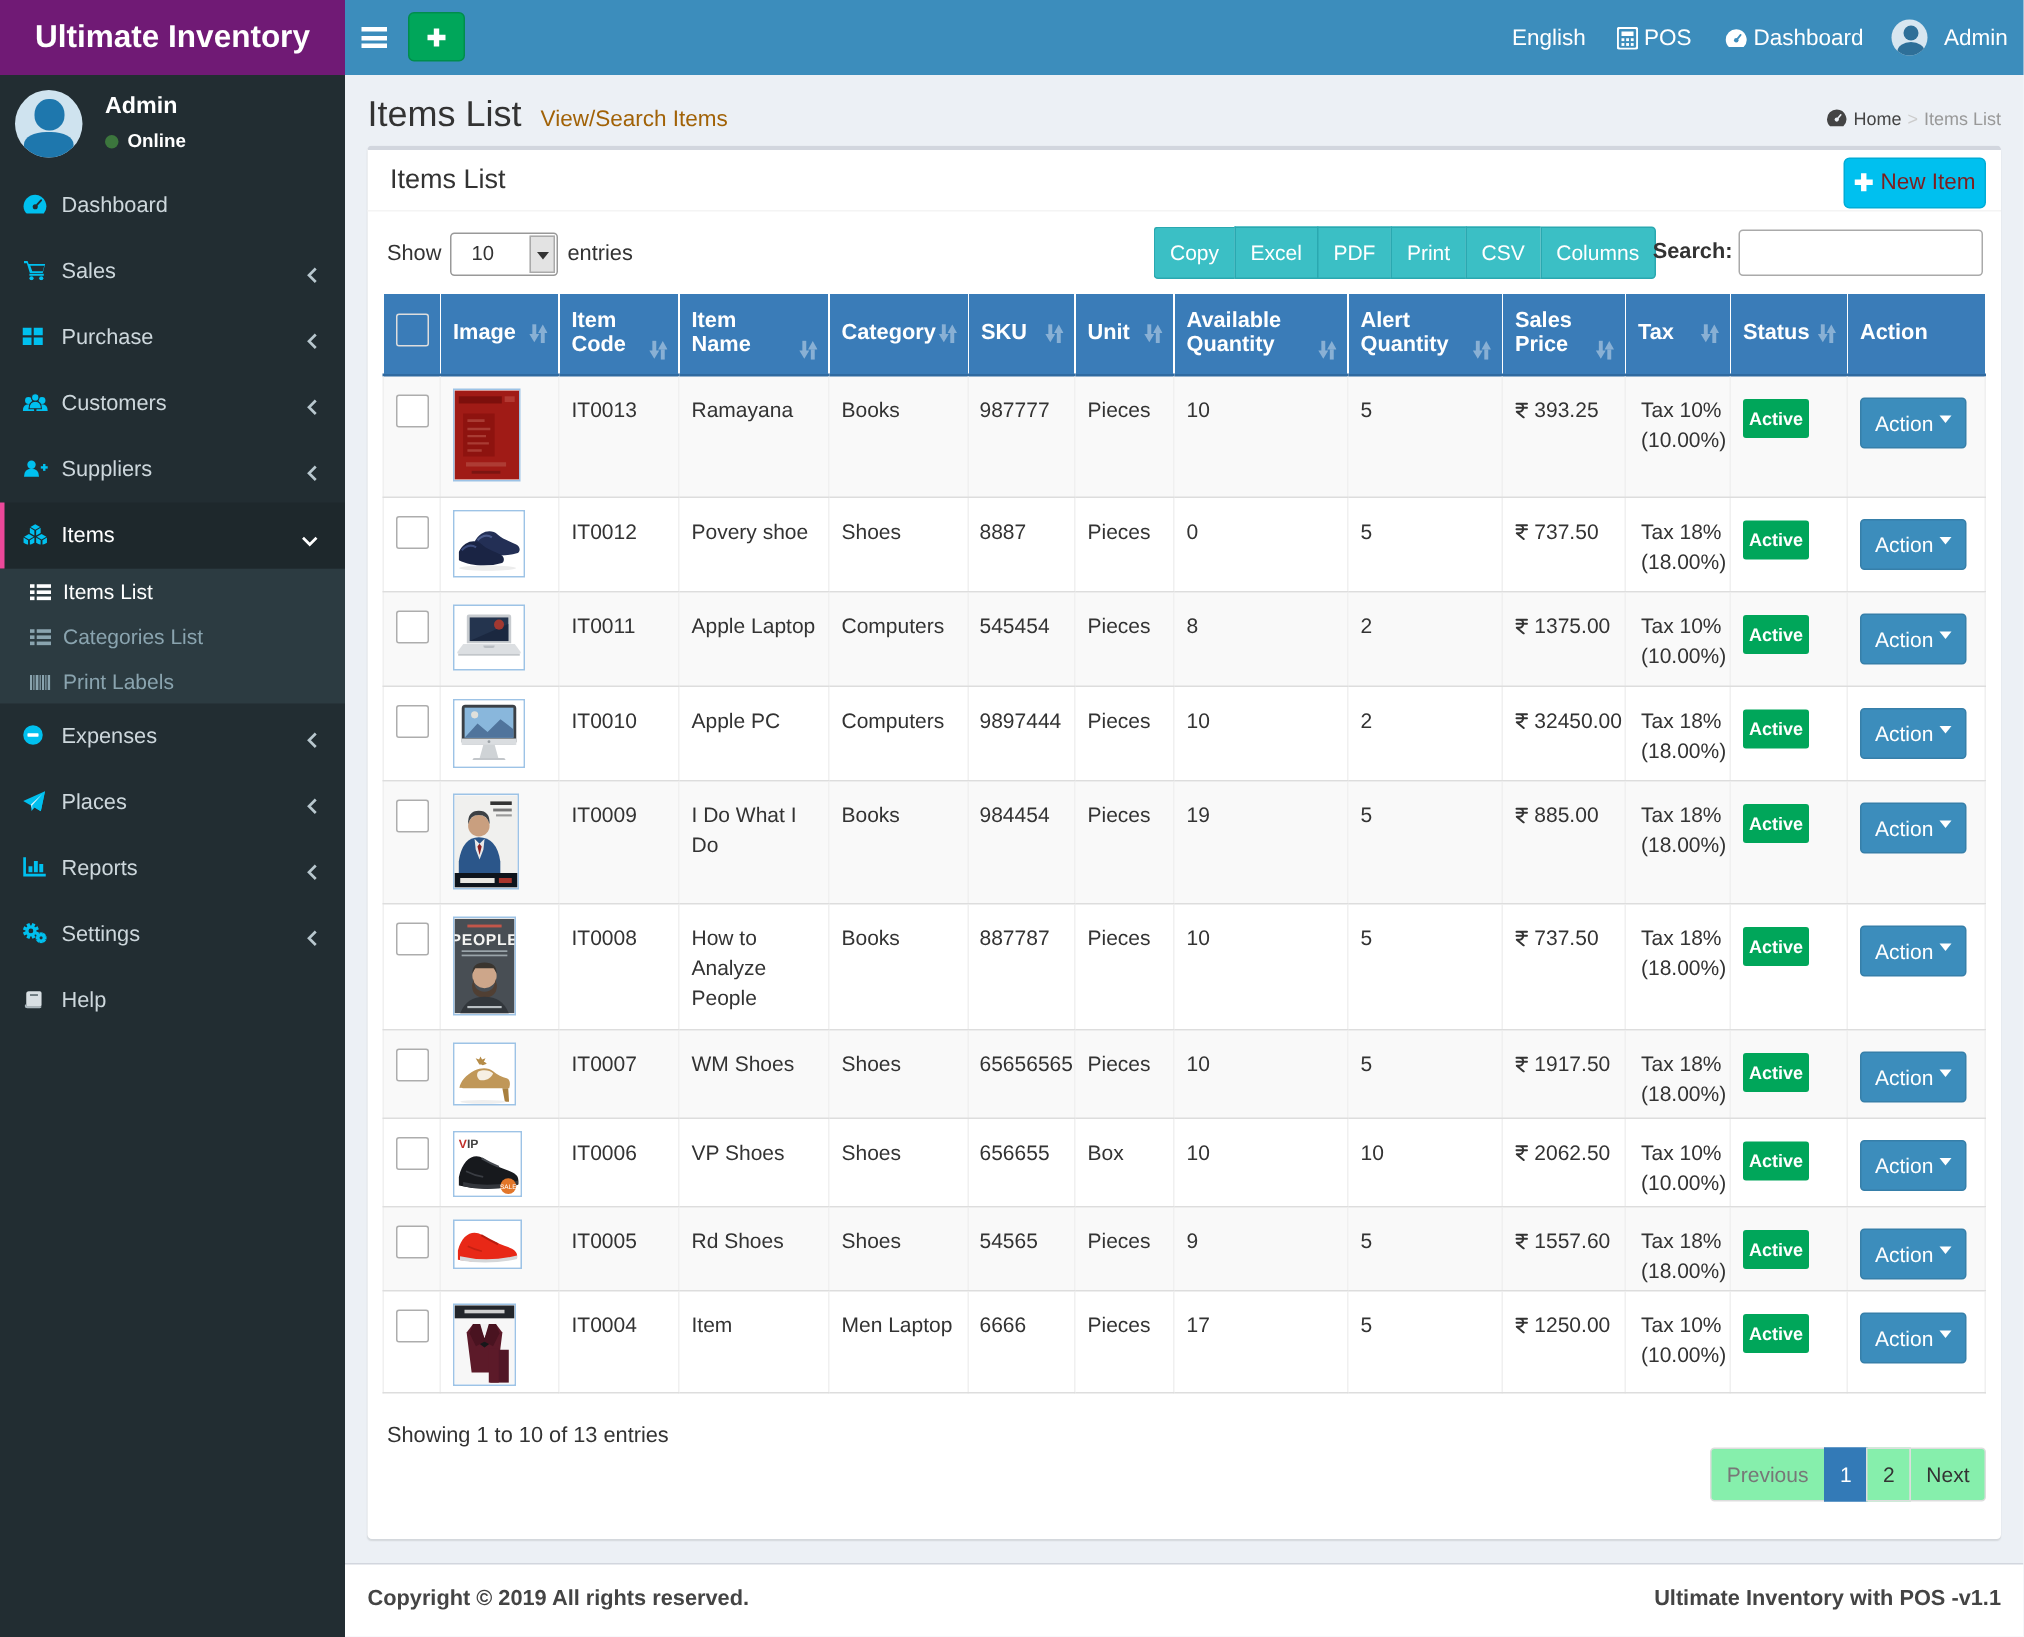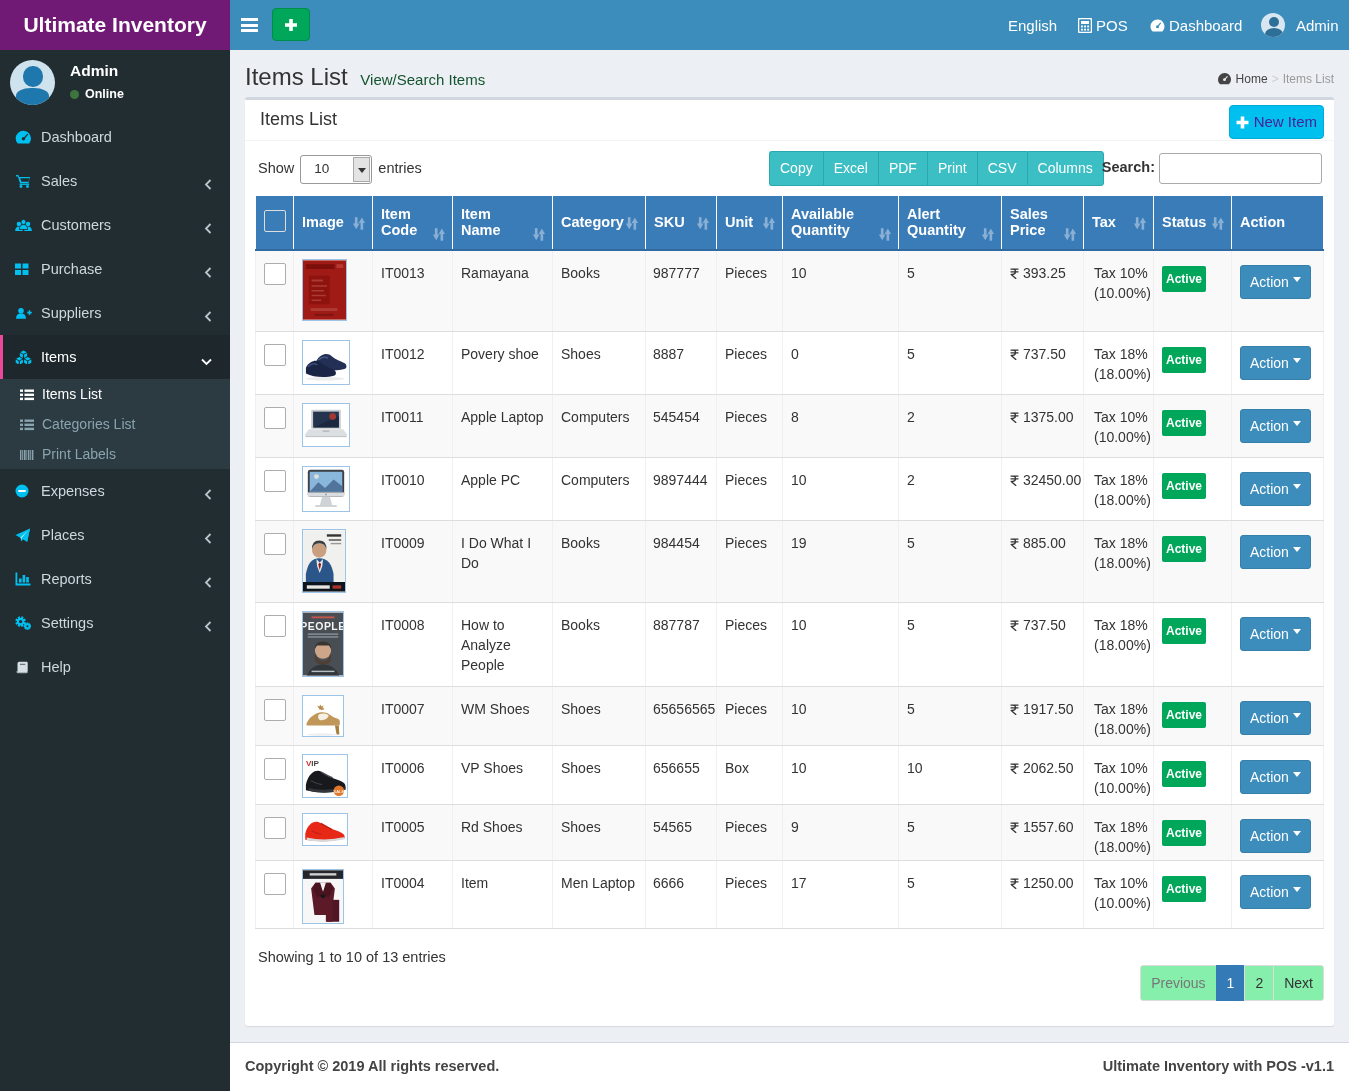--- a/index.html
+++ b/index.html
@@ -36,30 +36,30 @@
 .sidebar-menu li a .pull-arrow { position:absolute; right:18px; top:14px; }
 .treeview-menu { list-style:none; background:#2c3b41; }
 .treeview-menu li a { display:block; padding:5px 5px 5px 20px; color:#8aa4af; text-decoration:none; font-size:14px; line-height:20px; }
 .treeview-menu li.active a { color:#fff; }
 .treeview-menu li a .micon { display:inline-block; width:22px; }
 svg.ic { vertical-align:-2px; }
 
 .content-wrapper { margin-left:230px; padding-top:50px; }
 .content-header { padding:13px 15px 0 15px; position:relative; height:45px; }
 .content-header h1 { font-size:24px; font-weight:normal; color:#333; display:inline-block; }
-.content-header h1 small { font-size:15px; color:#14532d; font-weight:normal; margin-left:6px; }
+.content-header h1 small { font-size:15px; color:#a16207; font-weight:normal; margin-left:6px; }
 .breadcrumb { position:absolute; right:15px; top:22px; font-size:12px; color:#444; }
 .breadcrumb a { color:#444; text-decoration:none; }
 .breadcrumb .bc-sep { color:#ccc; padding:0 4px; }
 .breadcrumb .active { color:#999; }
 .content { padding:2px 15px 16px 15px; }
 .box { background:#fff; border-top:3px solid #d2d6de; border-radius:3px; box-shadow:0 1px 1px rgba(0,0,0,0.1); margin-bottom:0; position:relative; }
 .box-header { padding:8px 10px; position:relative; height:41px; border-bottom:1px solid #f4f4f4; }
 .box-title { font-size:18px; display:inline-block; margin:1px 0 0 5px; }
-.btn-newitem { position:absolute; right:10px; top:5px; background:#00c0ef; border:1px solid #00acd6; color:#4c1d95; border-radius:4px; font-size:15px; padding:6px 6px; line-height:20px; }
+.btn-newitem { position:absolute; right:10px; top:5px; background:#00c0ef; border:1px solid #00acd6; color:#7f1d1d; border-radius:4px; font-size:15px; padding:6px 6px; line-height:20px; }
 .box-body { padding:10px; }
 
 .controls { position:relative; height:44px; }
 .show-entries { position:absolute; left:3px; top:4px; font-size:14.5px; color:#333; }
 .sel { display:inline-block; width:72px; height:29px; border:1px solid #999; border-radius:3px; background:#fff; position:relative; vertical-align:middle; margin:0 2px; }
 .sel .val { position:absolute; left:13px; top:5px; font-size:13.5px; }
 .sel .btn { position:absolute; right:1px; top:1px; bottom:1px; width:17px; background:#e3e3e3; border:1px solid #aaa; }
 .sel .btn:after { content:""; position:absolute; left:4px; top:10px; border:4px solid transparent; border-top:5px solid #333; }
 .dt-buttons { position:absolute; left:514px; top:0px; display:flex; }
 .dt-btn { background:#3bbfc5; color:#fff; border:1px solid #2aa8b0; padding:7px 10px; font-size:14px; line-height:19px; margin-right:0; border-right:none; }
@@ -172,38 +172,38 @@
         <a><span class="micon"><svg class="ic" width="16" height="14" viewBox="0 0 16 14">
               <path d="M1 1 h2.4 l0.7 2 h11 l-1.6 6 h-8.6 l-2 -6.5 h-1.9 z M5.2 4.2 l1.3 3.6 h7 l1 -3.6 z" fill="#00c0ef"></path>
               <path d="M4.6 9.5 h9.6 v1.4 h-9.6 z" fill="#00c0ef"></path>
               <circle cx="6" cy="12.5" r="1.4" fill="#00c0ef"></circle>
               <circle cx="12.5" cy="12.5" r="1.4" fill="#00c0ef"></circle>
             </svg></span>Sales<span class="pull-arrow"><svg class="ic" width="8" height="11" viewBox="0 0 8 11">
               <path d="M6.5 1 L2 5.5 L6.5 10" stroke="#b8c7ce" stroke-width="1.8" fill="none"></path>
             </svg></span></a>
       </li>
     <li>
+        <a><span class="micon"><svg class="ic" width="14" height="13" viewBox="0 0 14 13">
+              <rect x="0" y="0.5" width="6" height="5" fill="#00c0ef"></rect>
+              <rect x="7.5" y="0.5" width="6" height="5" fill="#00c0ef"></rect>
+              <rect x="0" y="7" width="6" height="5" fill="#00c0ef"></rect>
+              <rect x="7.5" y="7" width="6" height="5" fill="#00c0ef"></rect>
+            </svg></span>Purchase<span class="pull-arrow"><svg class="ic" width="8" height="11" viewBox="0 0 8 11">
+              <path d="M6.5 1 L2 5.5 L6.5 10" stroke="#b8c7ce" stroke-width="1.8" fill="none"></path>
+            </svg></span></a>
+      </li>
+    <li>
         <a><span class="micon"><svg class="ic" width="17" height="13" viewBox="0 0 17 13">
               <circle cx="4" cy="5" r="2.3" fill="#00c0ef"></circle>
               <path d="M0.2 12 q0 -4.5 3.8 -4.5 q3.8 0 3.8 4.5 z" fill="#00c0ef"></path>
               <circle cx="13" cy="5" r="2.3" fill="#00c0ef"></circle>
               <path d="M9.2 12 q0 -4.5 3.8 -4.5 q3.8 0 3.8 4.5 z" fill="#00c0ef"></path>
               <circle cx="8.5" cy="3" r="2.5" fill="#00c0ef" stroke="#222d32" stroke-width="0.8"></circle>
               <path d="M4.4 10.5 q0 -5 4.1 -5 q4.1 0 4.1 5 z" fill="#00c0ef" stroke="#222d32" stroke-width="0.8"></path>
             </svg></span>Customers<span class="pull-arrow"><svg class="ic" width="8" height="11" viewBox="0 0 8 11">
-              <path d="M6.5 1 L2 5.5 L6.5 10" stroke="#b8c7ce" stroke-width="1.8" fill="none"></path>
-            </svg></span></a>
-      </li>
-    <li>
-        <a><span class="micon"><svg class="ic" width="14" height="13" viewBox="0 0 14 13">
-              <rect x="0" y="0.5" width="6" height="5" fill="#00c0ef"></rect>
-              <rect x="7.5" y="0.5" width="6" height="5" fill="#00c0ef"></rect>
-              <rect x="0" y="7" width="6" height="5" fill="#00c0ef"></rect>
-              <rect x="7.5" y="7" width="6" height="5" fill="#00c0ef"></rect>
-            </svg></span>Purchase<span class="pull-arrow"><svg class="ic" width="8" height="11" viewBox="0 0 8 11">
               <path d="M6.5 1 L2 5.5 L6.5 10" stroke="#b8c7ce" stroke-width="1.8" fill="none"></path>
             </svg></span></a>
       </li>
     <li>
         <a><span class="micon"><svg class="ic" width="17" height="13" viewBox="0 0 17 13">
               <circle cx="6" cy="3.8" r="2.8" fill="#00c0ef"></circle>
               <path d="M1 11.8 q0 -5.3 5 -5.3 q5 0 5 5.3 z" fill="#00c0ef"></path>
               <rect x="12.2" y="4.8" width="4.6" height="1.6" fill="#00c0ef"></rect>
               <rect x="13.7" y="3.3" width="1.6" height="4.6" fill="#00c0ef"></rect>
             </svg></span>Suppliers<span class="pull-arrow"><svg class="ic" width="8" height="11" viewBox="0 0 8 11">

